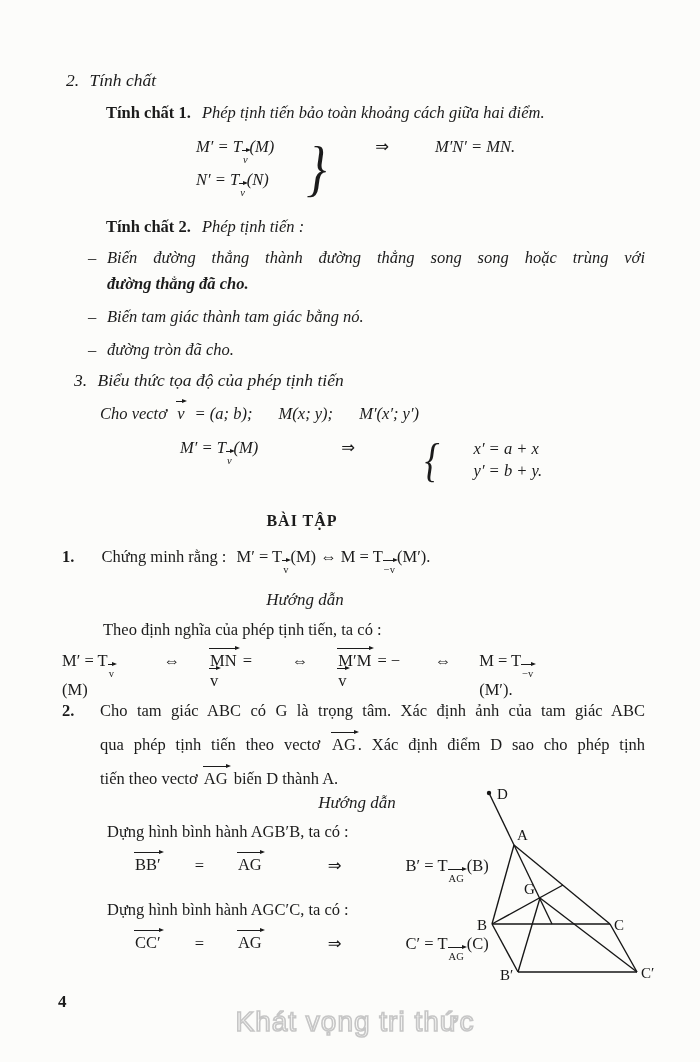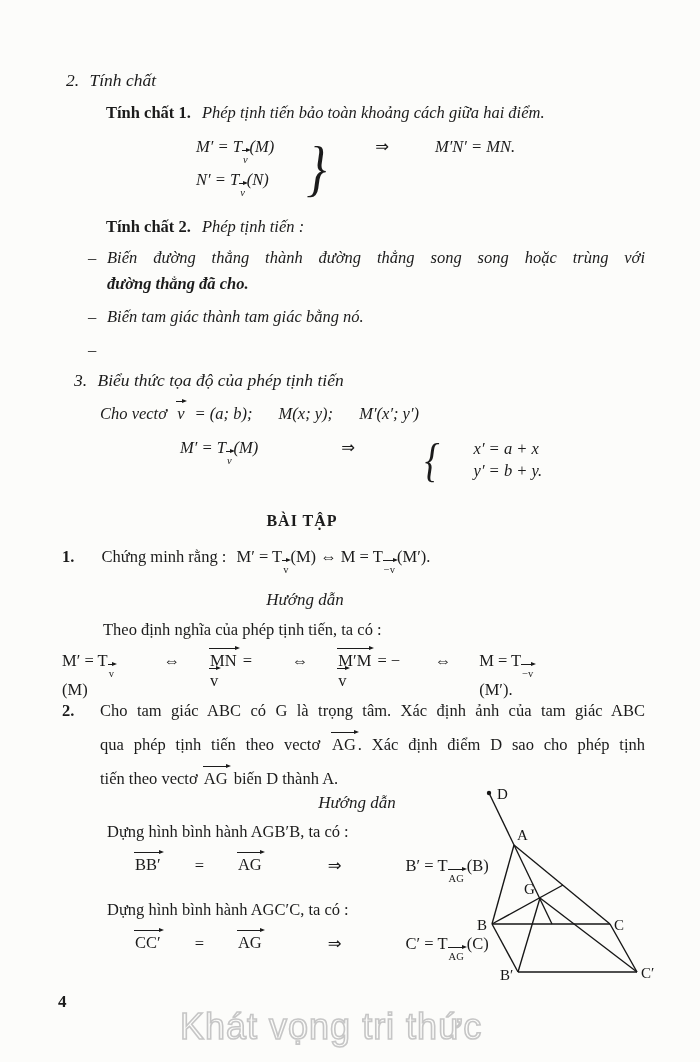--- a/index.html
+++ b/index.html
@@ -28,21 +28,21 @@
     letter-spacing:2px;z-index:1;
   }
   .content{position:relative;z-index:2;}
   svg text{font-family:"Liberation Serif",serif;font-size:15px;fill:#161616;}
 </style>
 </head>
 <body>
 
 <div class="page">
 
-  <div class="abs watermark" style="left:180px;top:1006px;width:350px;text-align:left;font-size:36px;font-weight:normal;-webkit-text-stroke:1.6px #c6c6c6;letter-spacing:1px;">Khát vọng tri thức</div>
+  <div class="abs watermark" style="left:180px;top:1006px;width:350px;text-align:center;font-size:28px;font-weight:normal;-webkit-text-stroke:1.6px #c6c6c6;letter-spacing:1px;">Khát vọng tri thức</div>
 
   <div class="content">
 
     <div class="abs bi" style="left:66px;top:70px;font-size:17.5px;">
       <span>2.</span>
       <span style="margin-left:6px;">Tính chất</span>
     </div>
 
     <div class="abs" style="left:106px;top:103px;width:540px;">
       <span class="b">Tính chất 1.</span>
@@ -78,20 +78,21 @@
       </div>
       <div style="display:flex;margin-bottom:7px;">
         <span style="width:19px;flex:none;">–</span>
         <span style="flex:1;">
           <span style="display:block;">Biến tam giác thành tam giác bằng nó.</span>
         </span>
       </div>
       <div style="display:flex;">
         <span style="width:19px;flex:none;">–</span>
         <span style="flex:1;">
+          <span style="display:block;">đường tròn đã cho.</span>
         </span>
       </div>
     </div>
 
     <div class="abs bi" style="left:74px;top:370px;font-size:17.5px;">
       <span>3.</span>
       <span style="margin-left:6px;">Biểu thức tọa độ của phép tịnh tiến</span>
     </div>
 
     <div class="abs i" style="left:100px;top:404px;">

